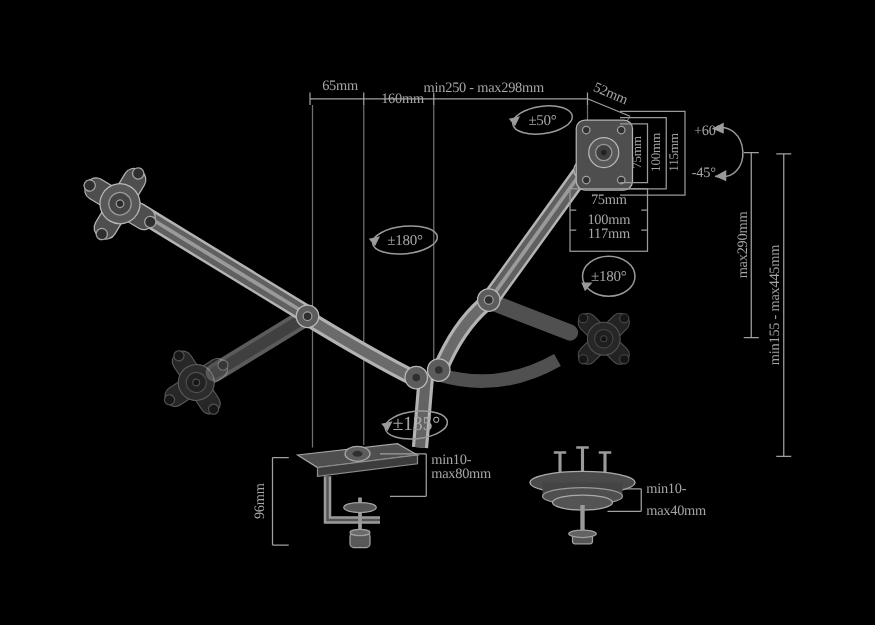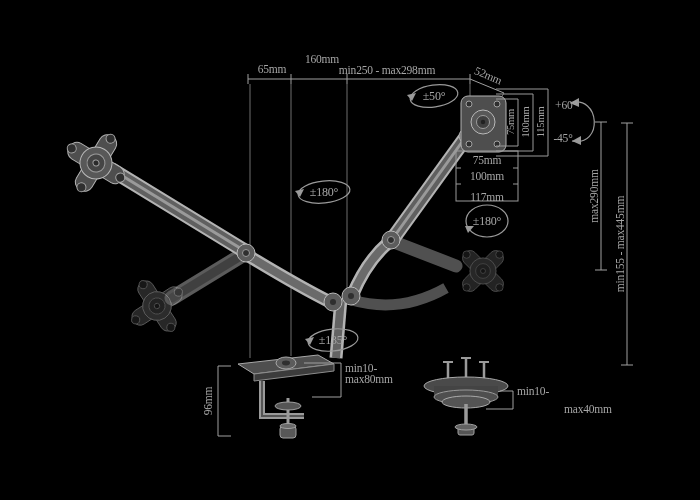--- a/index.html
+++ b/index.html
@@ -160,43 +160,43 @@
       <path d="M300,197 l-5,-6 9,-2 z"></path>
       <path d="M310,345 l-5,-6 9,-2 z"></path>
       <path d="M468,233 l-3,-7 9,0 z"></path>
       <path d="M570,103 l9,-5 0,9 z"></path>
       <path d="M572,141 l9,-5 0,9 z"></path>
     </g>
   </svg>
 
   <div>
     <div class="lbl" style="left:272px;top:70px;">65mm</div>
-    <div class="lbl" style="left:322px;top:60px;">160mm</div>
+    <div class="lbl" style="left:322px;top:80px;">160mm</div>
     <div class="lbl" style="left:387px;top:71px;">min250 - max298mm</div>
     <div class="lbl slant" style="left:488px;top:76px;">52mm</div>
 
     <div class="lbl" style="left:434px;top:96px;font-size:12px;">±50°</div>
     <div class="lbl" style="left:324px;top:192px;font-size:12px;">±180°</div>
-    <div class="lbl" style="left:333px;top:340px;font-size:12px;">±135°</div>
+    <div class="lbl" style="left:333px;top:340px;font-size:16px;">±135°</div>
     <div class="lbl" style="left:487px;top:221px;font-size:12px;">±180°</div>
     <div class="lbl" style="left:566px;top:106px;">+60°</div>
     <div class="lbl" style="left:563px;top:139px;">-45°</div>
 
     <div class="lbl rot90 small" style="left:511px;top:122px;">75mm</div>
     <div class="lbl rot90 small" style="left:526px;top:122px;">100mm</div>
     <div class="lbl rot90 small" style="left:541px;top:122px;">115mm</div>
 
     <div class="lbl" style="left:487px;top:161px;">75mm</div>
     <div class="lbl" style="left:487px;top:177px;">100mm</div>
-    <div class="lbl" style="left:487px;top:198px;">117mm</div>
+    <div class="lbl" style="left:487px;top:188px;">117mm</div>
 
     <div class="lbl rot90" style="left:595px;top:196px;">max290mm</div>
     <div class="lbl rot90" style="left:621px;top:244px;">min155 - max445mm</div>
 
     <div class="lbl rot90" style="left:209px;top:401px;">96mm</div>
     <div class="lbl leftal" style="left:345px;top:369px;">min10-</div>
     <div class="lbl leftal" style="left:345px;top:380px;">max80mm</div>
 
     <div class="lbl leftal" style="left:517px;top:392px;">min10-</div>
-    <div class="lbl leftal" style="left:517px;top:410px;margin-left:47px;">max40mm</div>
+    <div class="lbl leftal" style="left:517px;top:410px;">max40mm</div>
   </div>
 
 </div>
 
 </body></html>

